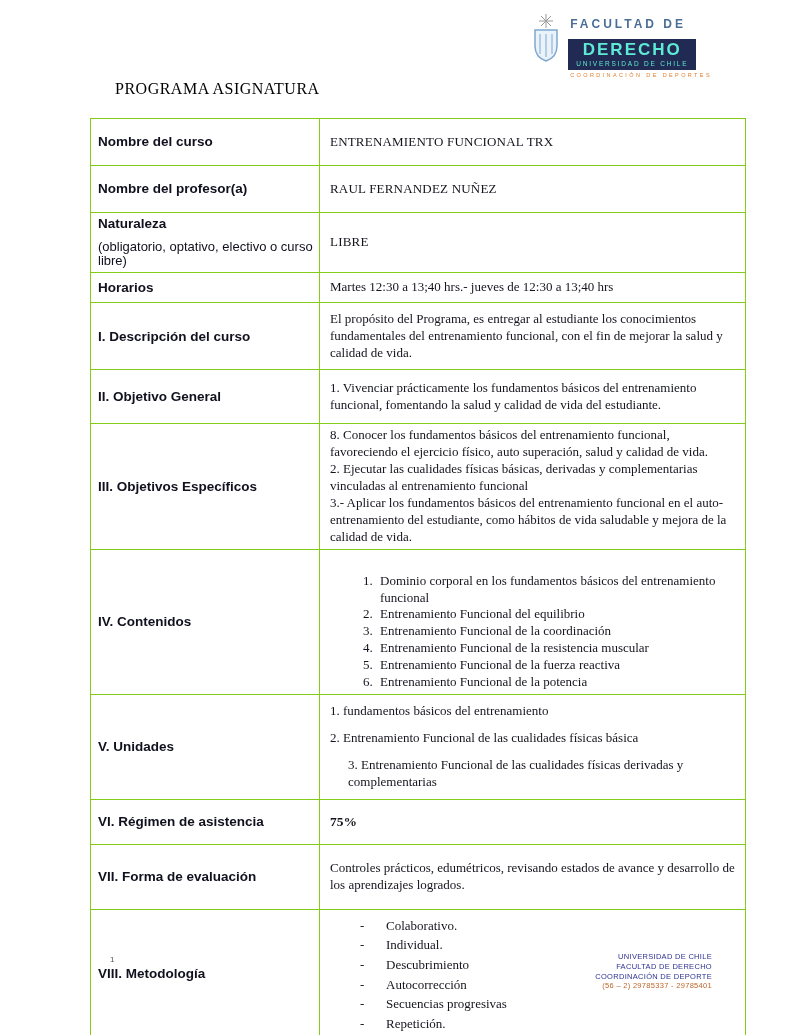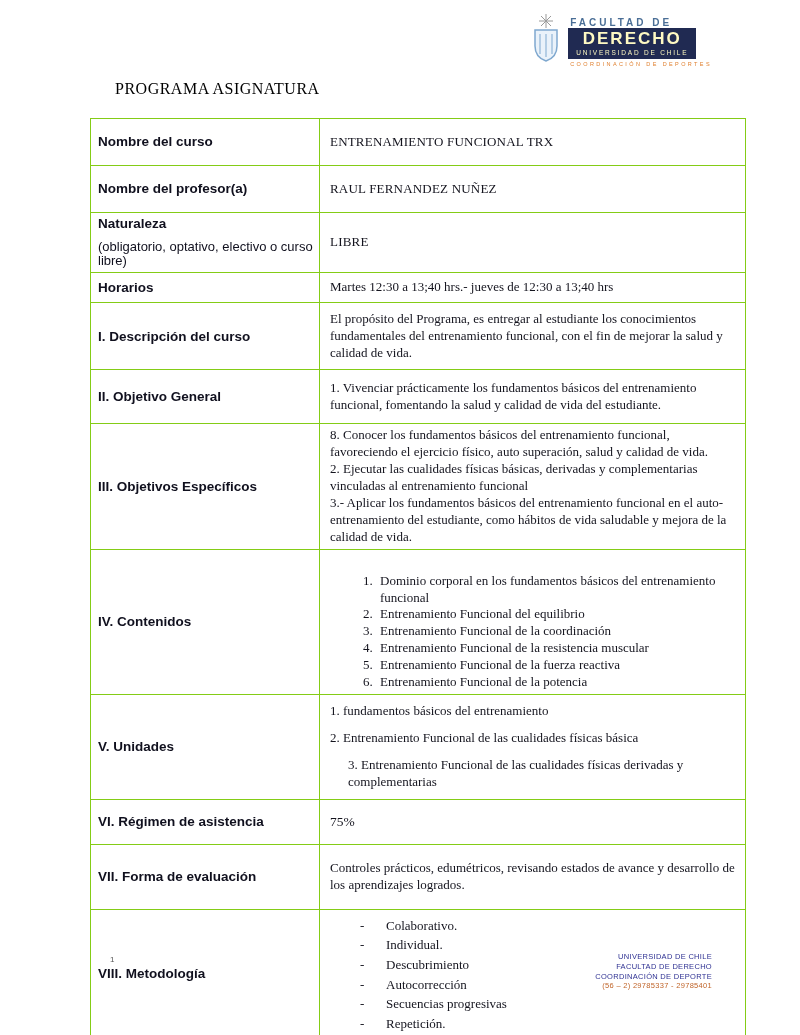--- a/index.html
+++ b/index.html
@@ -4,23 +4,23 @@
 <style>
   html,body{margin:0;padding:0;background:#ffffff;}
   .page{position:relative;width:800px;height:1035px;background:#fff;overflow:hidden;
         font-family:"Liberation Serif", serif;color:#14141e;}
 
   
   .logo{position:absolute;top:14px;right:88px;display:flex;align-items:flex-start;gap:7px;}
   .crest{display:flex;flex-direction:column;align-items:center;width:30px;padding-top:0;}
   .crest svg{display:block;}
   .logo-text{display:flex;flex-direction:column;align-items:flex-start;}
-  .logo-fac{font-family:"Liberation Sans",sans-serif;font-size:10px;font-weight:bold;
-            letter-spacing:3px;color:#4a6e96;margin:3px 0 0 2px;}
-  .logo-navy{background:#202a52;color:#fef9c3;padding:2px 8px 3px 8px;text-align:center;}
+  .logo-fac{font-family:"Liberation Sans",sans-serif;font-size:12px;font-weight:bold;
+            letter-spacing:3px;color:#4a6e96;margin:3px 0 8px 2px;}
+  .logo-navy{background:#202a52;color:#5eead4;padding:2px 8px 3px 8px;text-align:center;}
   .logo-derecho{font-family:"Liberation Sans",sans-serif;font-size:17px;font-weight:bold;
                 letter-spacing:2px;line-height:1.05;}
   .logo-uch{font-family:"Liberation Sans",sans-serif;font-size:6.5px;letter-spacing:1.8px;
             margin-top:1px;}
   .logo-coord{font-family:"Liberation Sans",sans-serif;font-size:5.5px;letter-spacing:2.4px;
               color:#e08030;margin:2px 0 0 2px;}
 
   
   .doc-title{position:absolute;left:115px;top:80px;font-size:16px;letter-spacing:0.5px;
              color:#000;font-family:"Liberation Serif",serif;}
@@ -30,21 +30,21 @@
                  table-layout:fixed;}
   table.syllabus td{border:1px solid #84cc16;vertical-align:middle;}
   td.lblcell{width:215px;padding:3px 6px 3px 7px;vertical-align:middle;}
   td.valcell{width:407px;padding:3px 8px 3px 10px;vertical-align:top;}
   .lbl{font-family:"Liberation Sans",sans-serif;font-weight:bold;font-size:13.5px;
        color:#10101e;line-height:1.15;}
   .sublbl{font-family:"Liberation Sans",sans-serif;font-weight:400;font-size:13px;
           color:#10101e;line-height:1.15;margin-top:8px;}
   .val{font-size:13px;line-height:1.3;color:#14141e;}
   .val.caps{letter-spacing:0.2px;}
-  .val-bold{font-weight:normal;font-size:13.5px;}
+  .val-bold{font-weight:bold;font-size:13.5px;}
   .para{margin:0 0 10px 0;}
   .para:last-child{margin-bottom:0;margin-left:18px;}
   .tightline{margin:0;}
   ol.contents{margin:20px 0 0 0;padding-left:46px;}
   ol.contents li{font-size:13px;line-height:1.3;padding-left:4px;margin:0;}
   ul.dashlist{margin:4px 0 0 0;padding-left:30px;list-style:none;}
   ul.dashlist li{font-size:13px;line-height:1.35;margin:0 0 2px 0;}
   ul.dashlist li::before{content:"-";display:inline-block;width:26px;}
 
   

